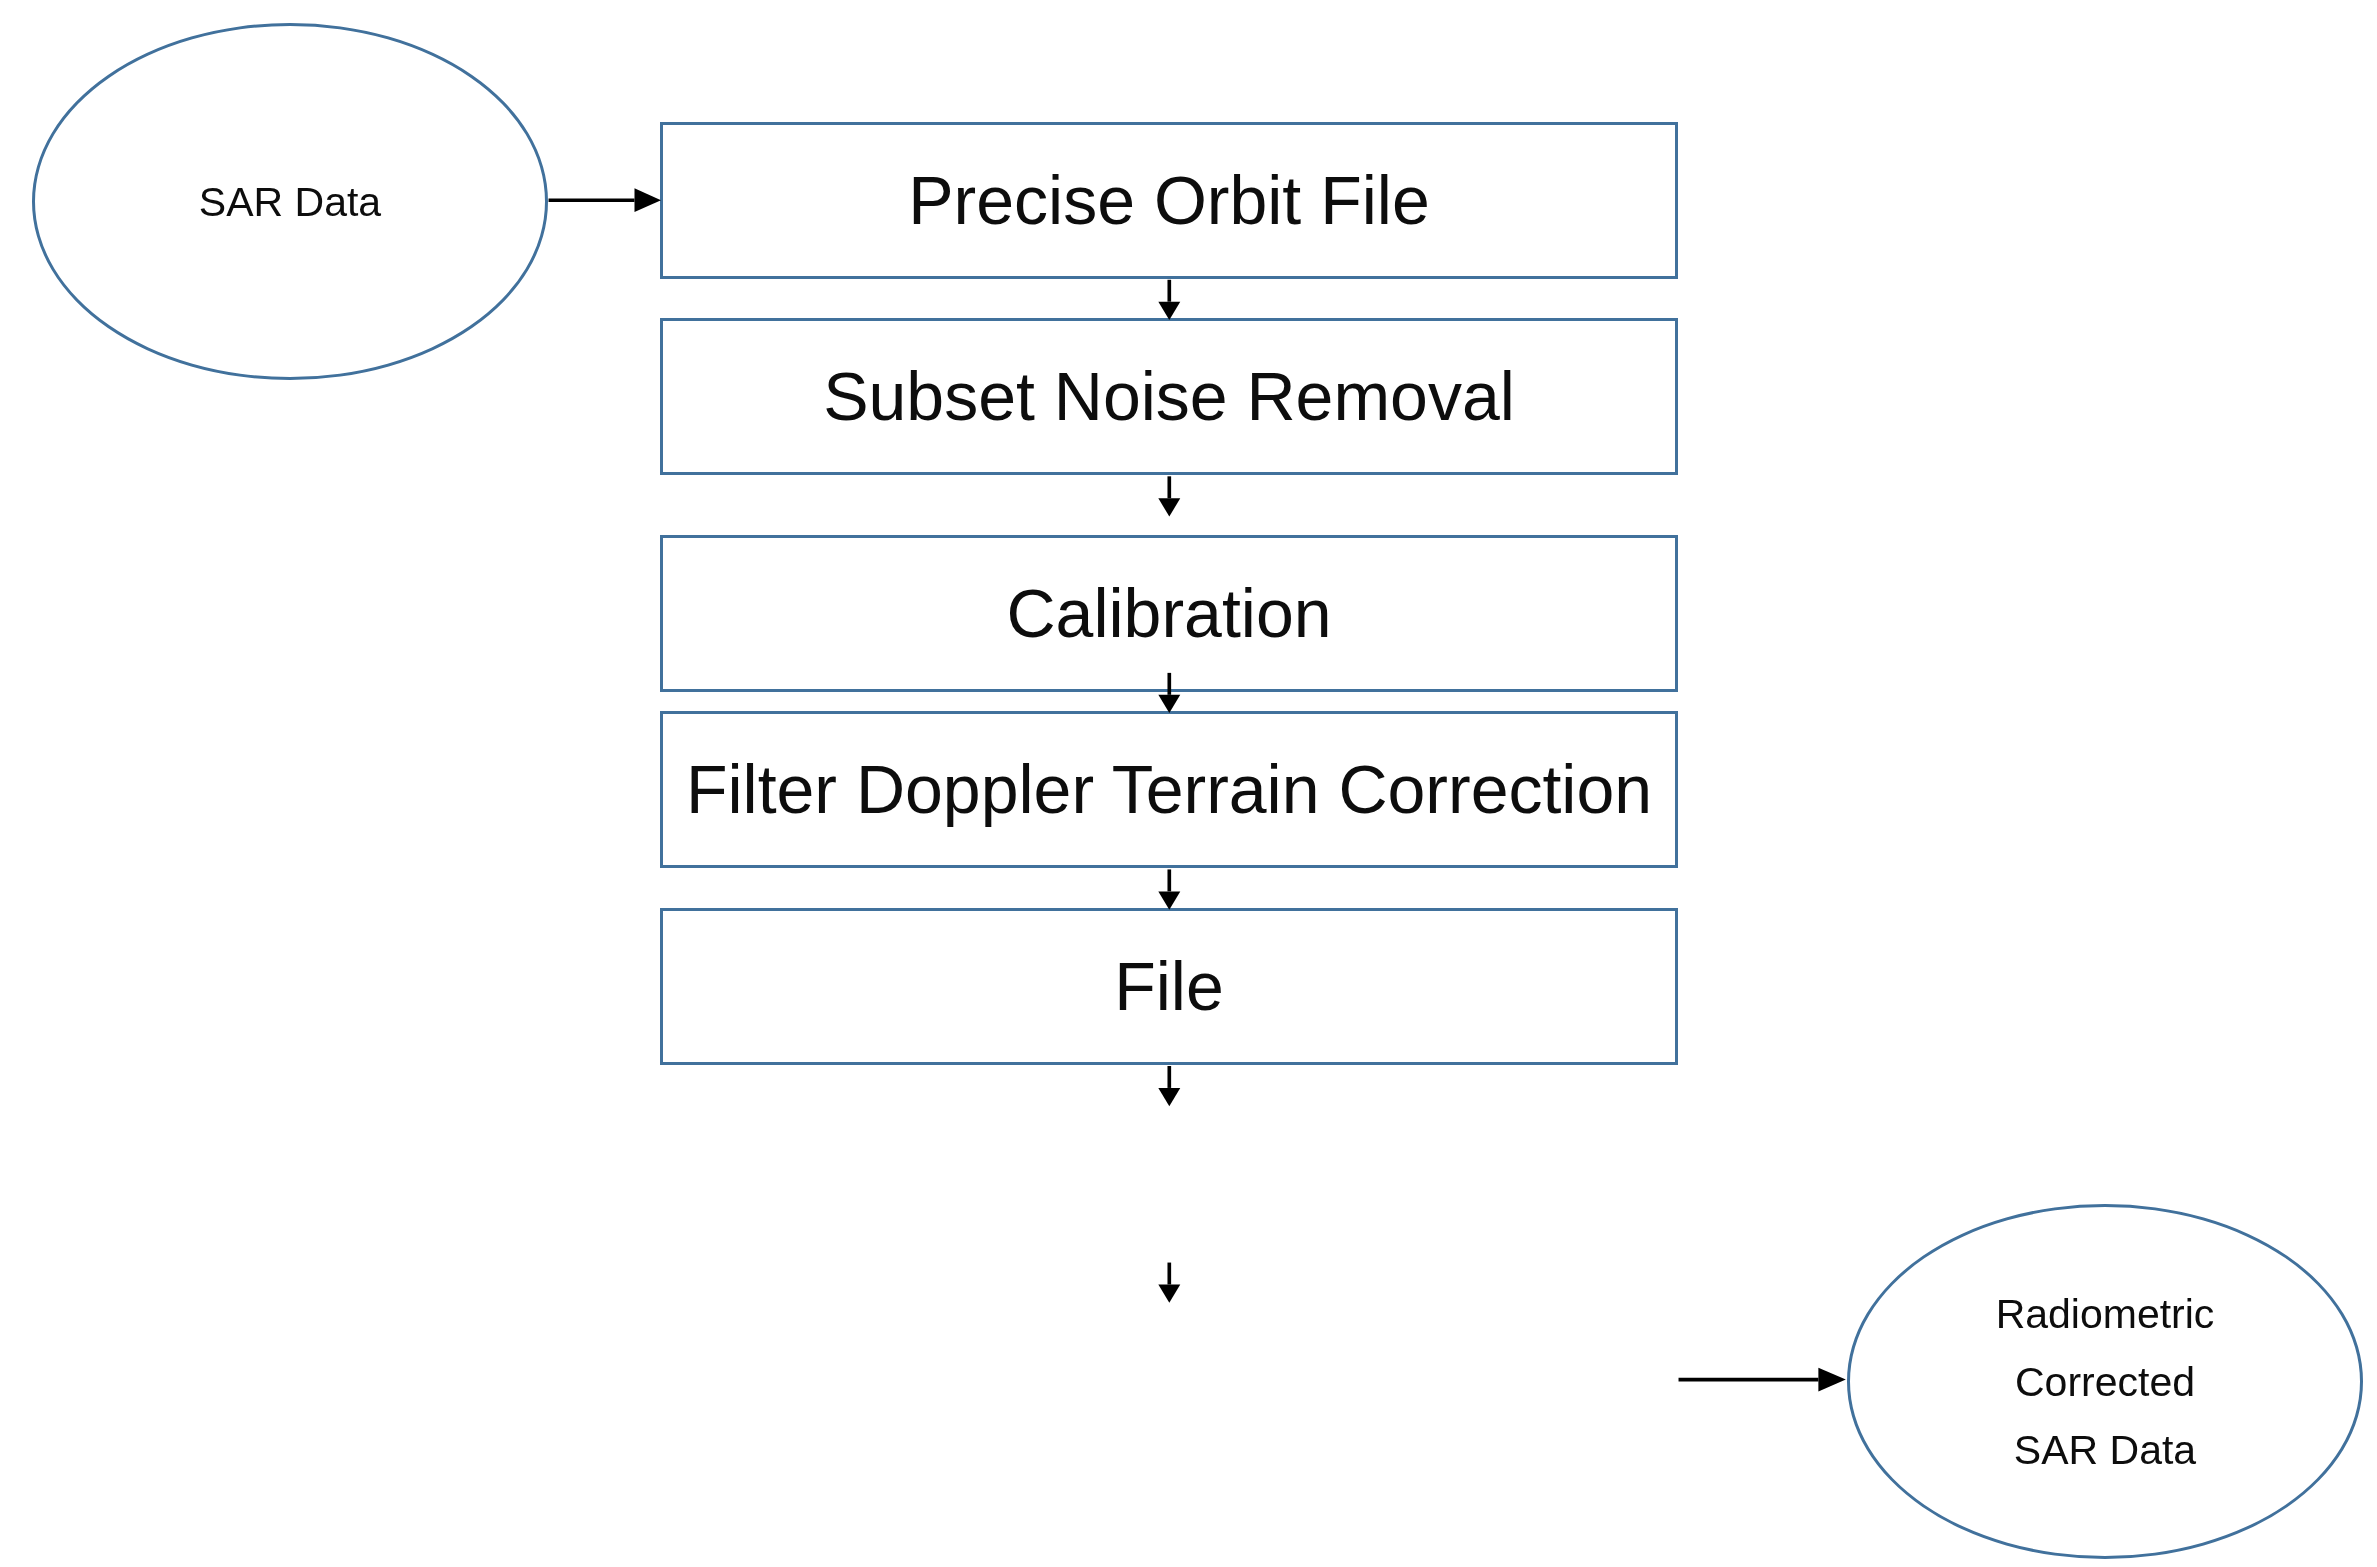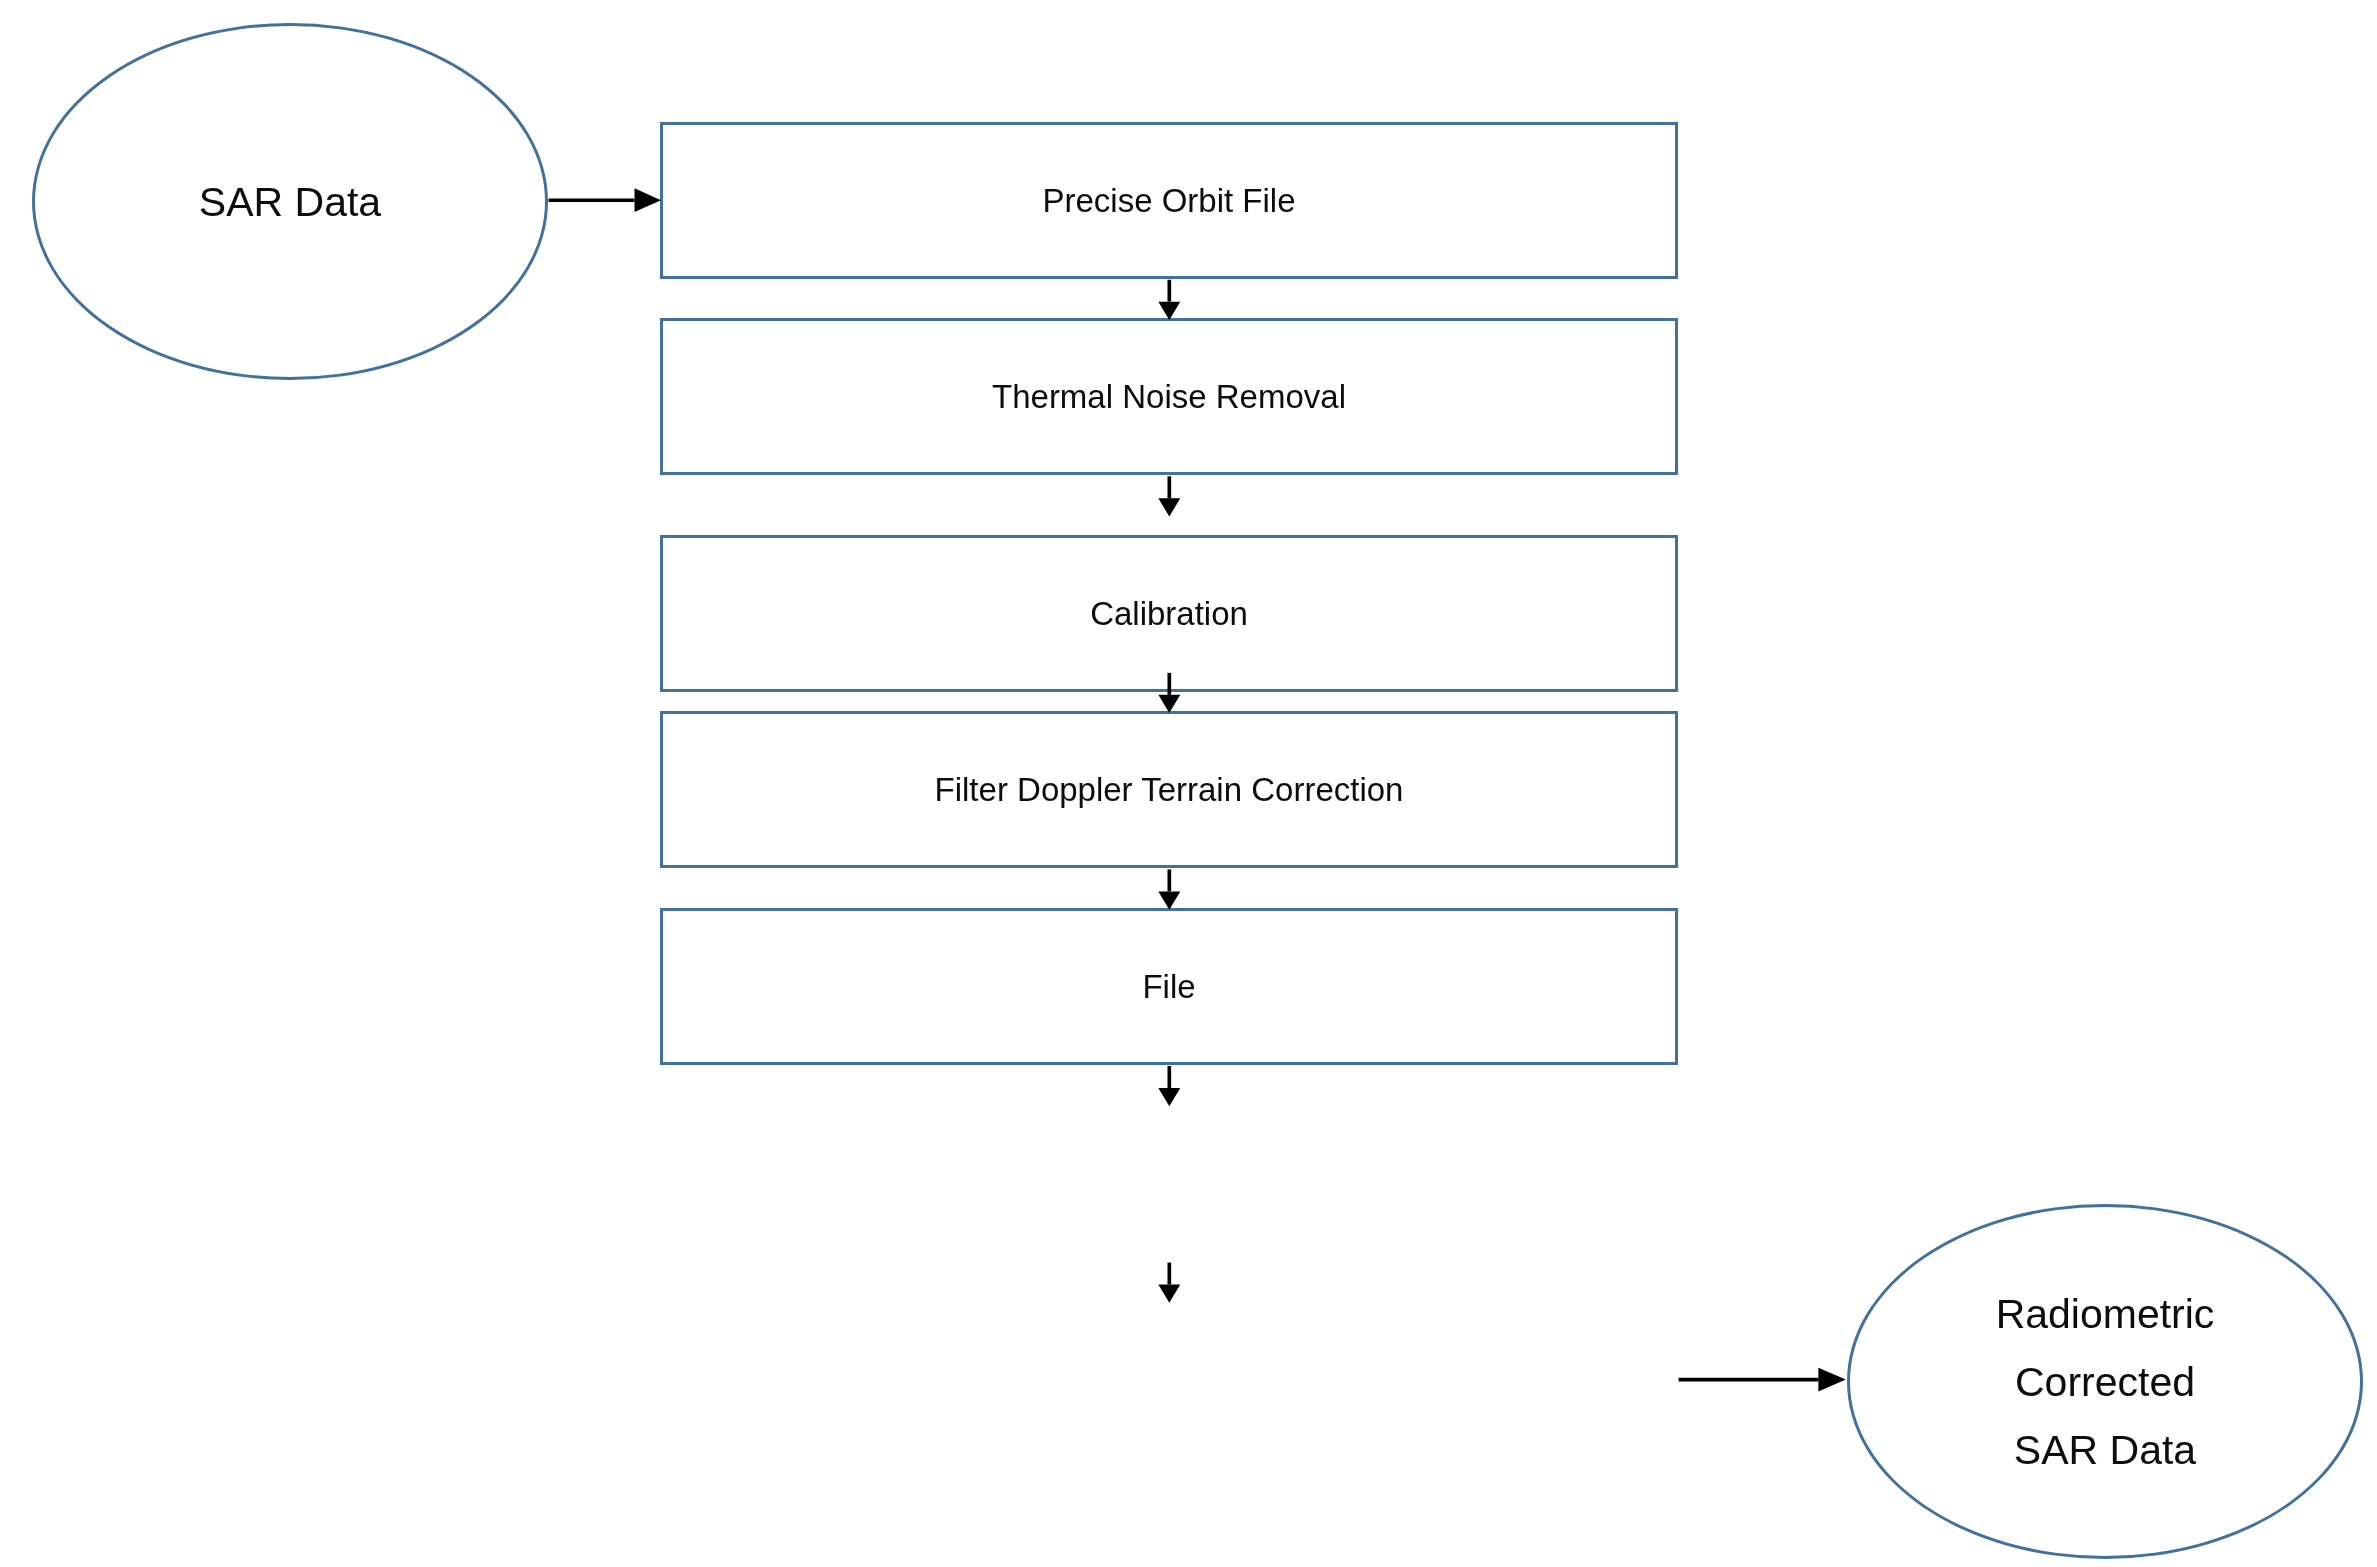--- a/index.html
+++ b/index.html
@@ -42,21 +42,21 @@
     left: 660px;
     width: 1018px;
     height: 157px;
     border: 3.7px solid var(--shape-border);
     background: var(--bg);
     display: flex;
     align-items: center;
     justify-content: center;
     text-align: center;
     color: var(--text);
-    font-size: 33px;
+    font-size: 68px;
     line-height: 59px;
   }
   #step-1 { top: 122px; }
   #step-2 { top: 318px; }
   #step-3 { top: 535px; }
   #step-4 { top: 711px; }
   #step-5 { top: 908px; }
   #step-6 { top: 1105px; }
   #step-7 { top: 1301px; }
   .arrow-layer {
@@ -75,21 +75,21 @@
 <div class="canvas">
 
   <div class="terminal" id="input-node">
     <span>SAR Data</span>
   </div>
 
   <div class="process-box" id="step-1">
     <span>Precise Orbit File</span>
   </div>
   <div class="process-box" id="step-2">
-    <span>Thermal Noise Removal</span>
+    <span>Subset Noise Removal</span>
   </div>
   <div class="process-box" id="step-3">
     <span>Calibration</span>
   </div>
   <div class="process-box" id="step-4">
     <span>Filter Doppler Terrain Correction</span>
   </div>
   <div class="process-box" id="step-5">
     <span>File</span>
   </div>

